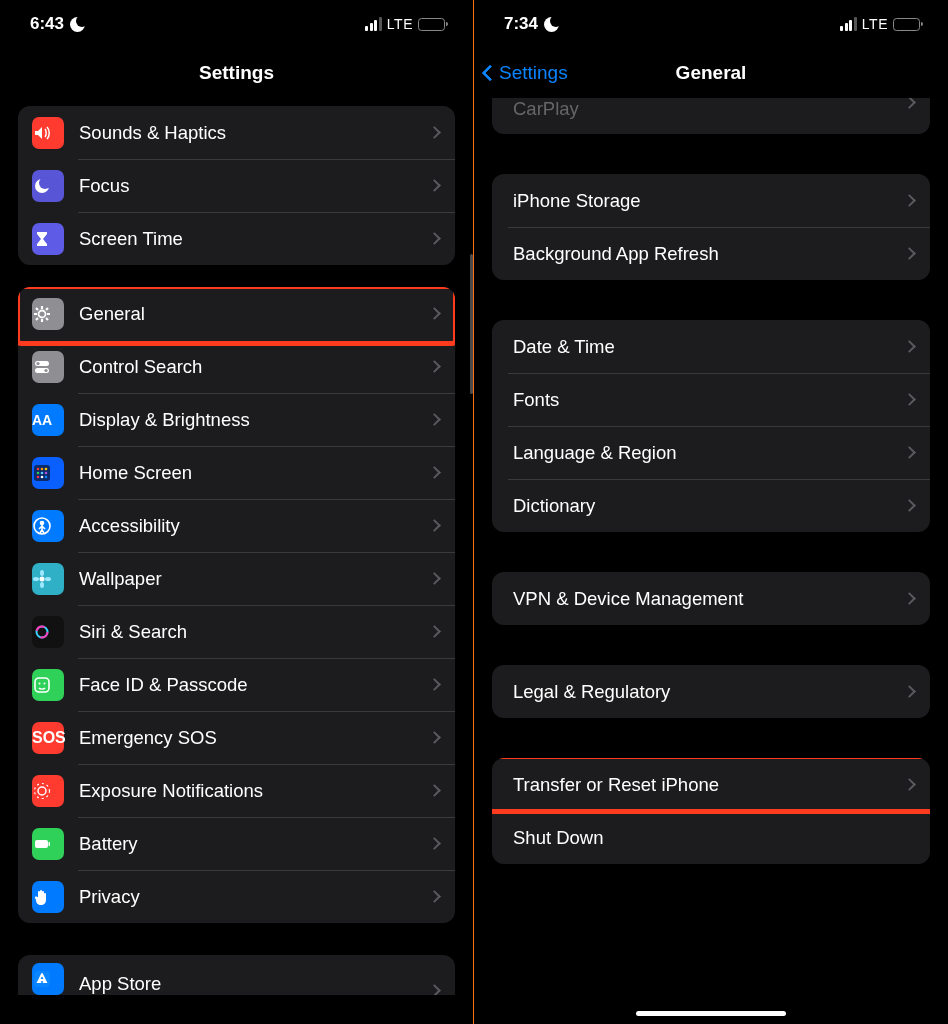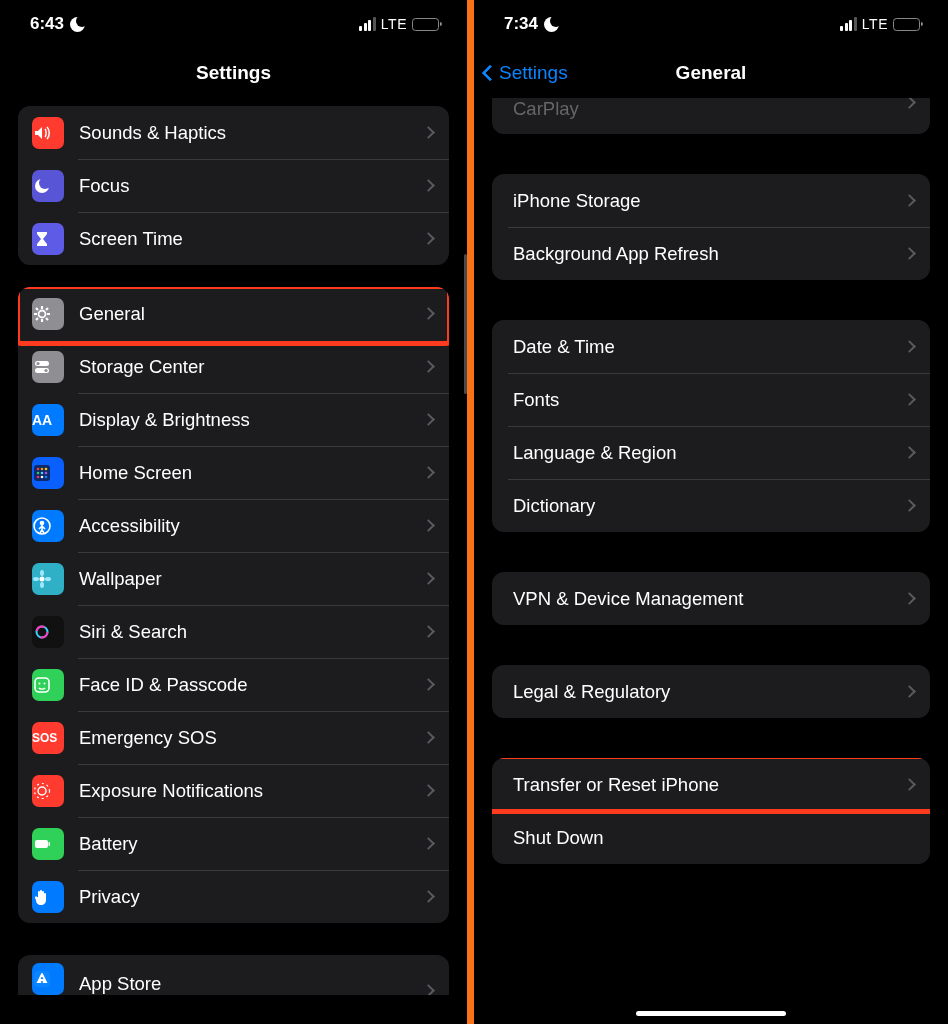--- a/index.html
+++ b/index.html
@@ -12,21 +12,21 @@
     overflow: hidden;
   }
   .phone {
     width: 474px;
     height: 1024px;
     background: #000;
     color: #fff;
     position: relative;
     overflow: hidden;
   }
-  .phone.left { border-right: 7px solid #f97316; }
+  .phone.left { border-right: 1px solid #f97316; }
   
   .status-bar {
     height: 48px;
     display: flex;
     align-items: center;
     justify-content: space-between;
     padding: 0 28px 0 30px;
     font-size: 17px;
     font-weight: 600;
   }
@@ -289,21 +289,21 @@
           <span class="label">General</span>
           <span class="chev"></span>
         </div>
         <div class="highlight" style="left: -3px; right: -3px; top: -3px; height: 62px;"></div>
         <div class="row">
           <span class="icon i-gray">
             <svg class="svg" viewBox="0 0 20 20">
               <use href="#ic-switches"></use>
             </svg>
           </span>
-          <span class="label">Storage Center</span>
+          <span class="label">Control Search</span>
           <span class="chev"></span>
         </div>
         <div class="row">
           <span class="icon i-blue">
             <span style="font-weight:700;font-size:14px">AA</span>
           </span>
           <span class="label">Display &amp; Brightness</span>
           <span class="chev"></span>
         </div>
         <div class="row">
@@ -346,21 +346,21 @@
           <span class="icon i-green">
             <svg class="svg" viewBox="0 0 20 20">
               <use href="#ic-face"></use>
             </svg>
           </span>
           <span class="label">Face ID &amp; Passcode</span>
           <span class="chev"></span>
         </div>
         <div class="row">
           <span class="icon i-red">
-            <span style="font-weight:800;font-size:12px">SOS</span>
+            <span style="font-weight:800;font-size:16px">SOS</span>
           </span>
           <span class="label">Emergency SOS</span>
           <span class="chev"></span>
         </div>
         <div class="row">
           <span class="icon i-red">
             <svg class="svg" viewBox="0 0 20 20">
               <use href="#ic-exposure"></use>
             </svg>
           </span>

